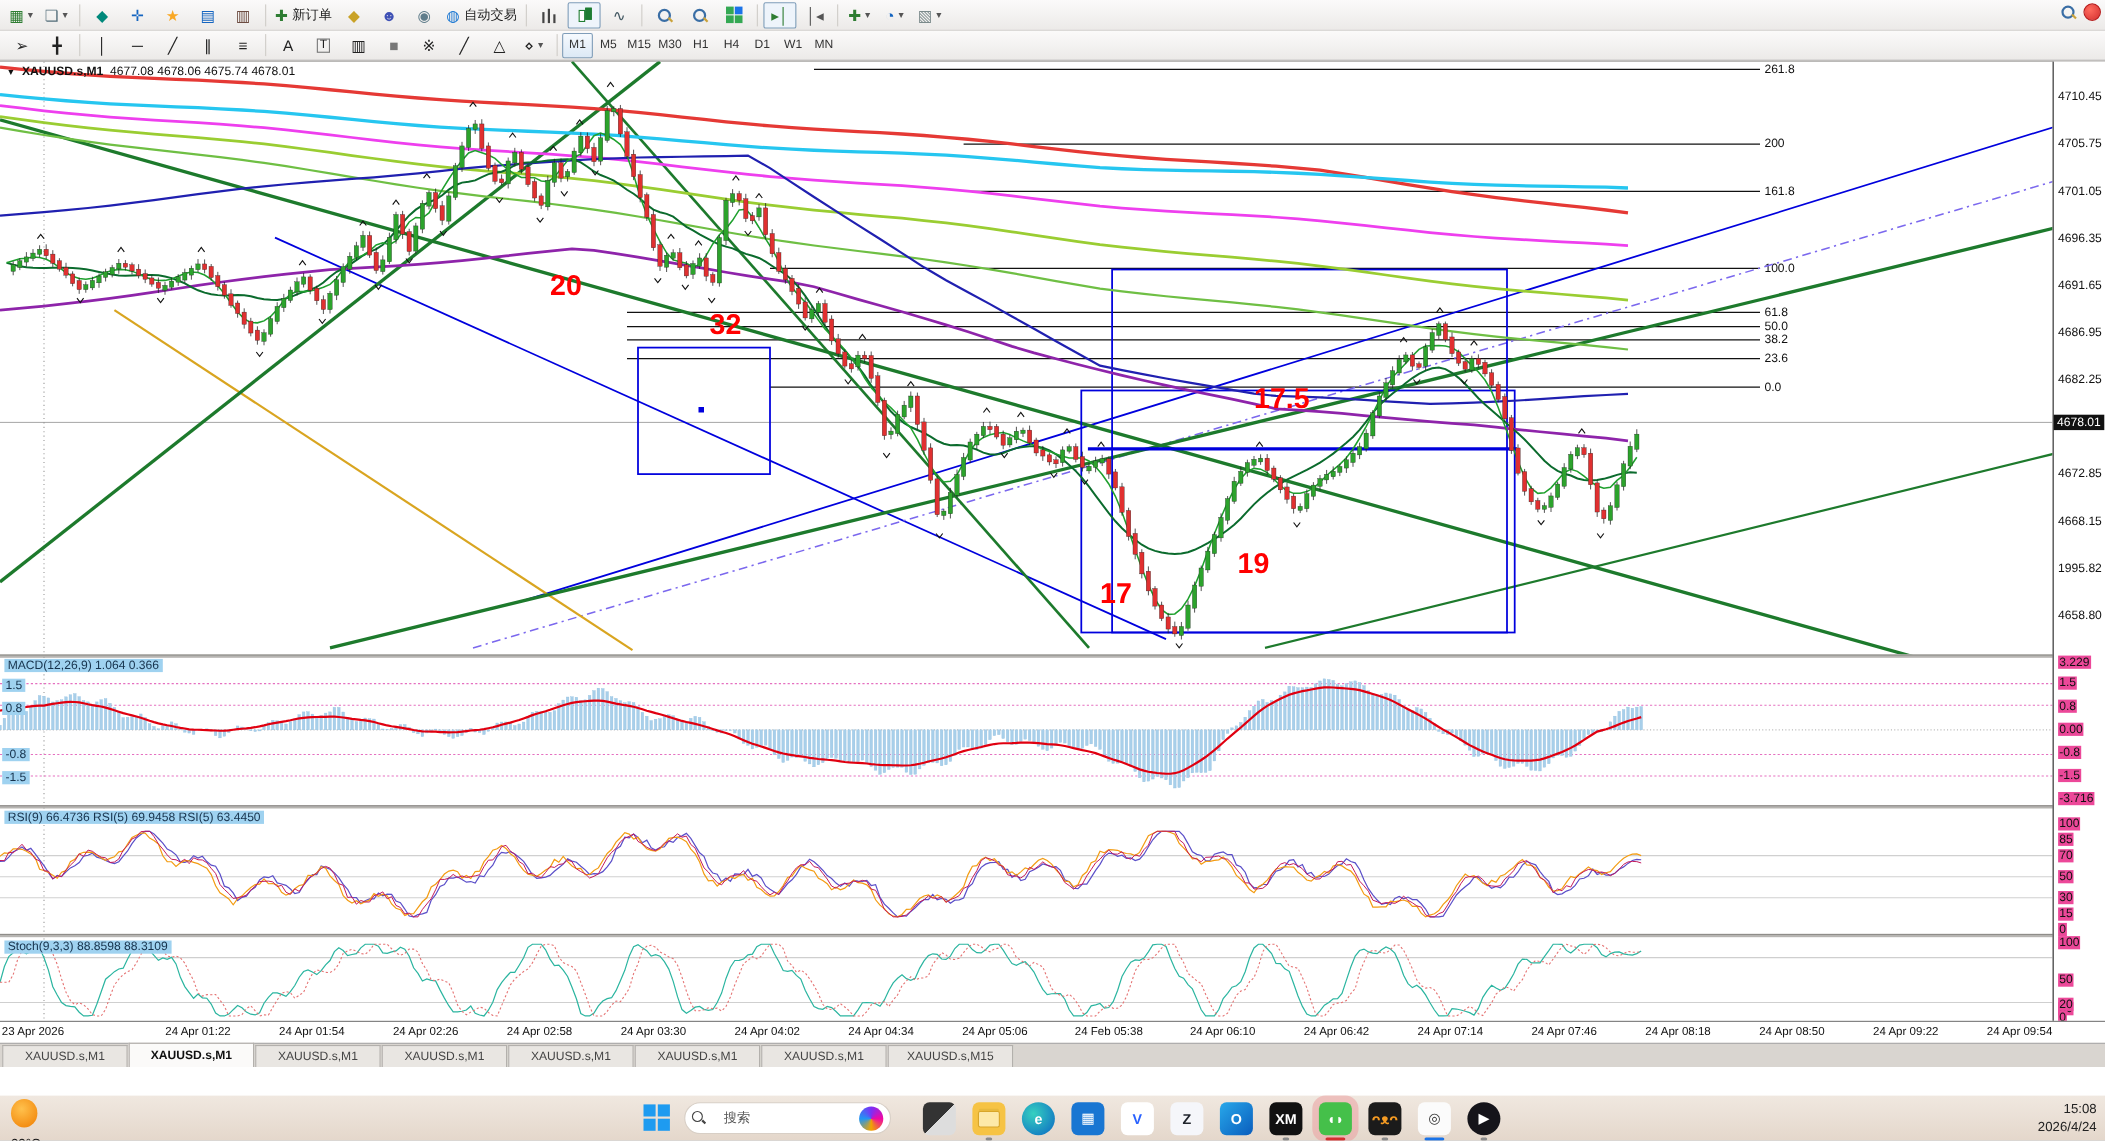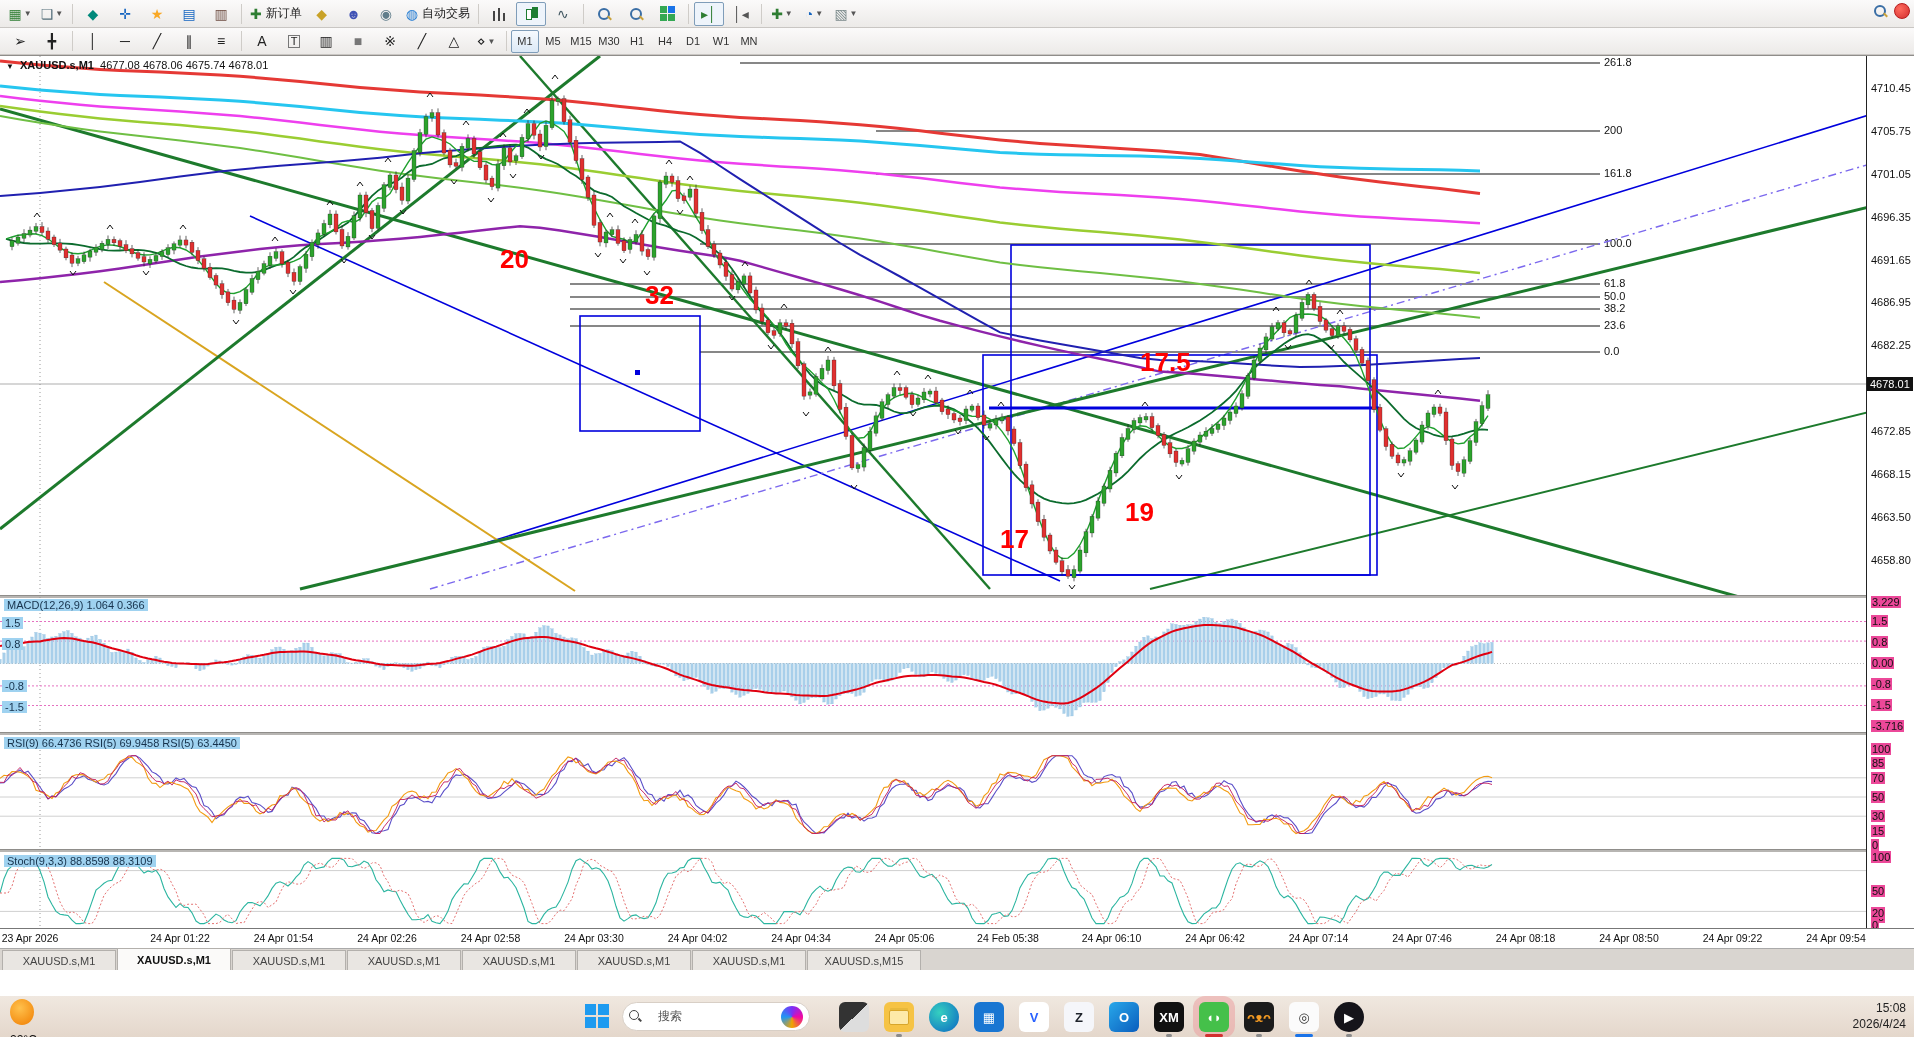--- a/index.html
+++ b/index.html
@@ -1264,21 +1264,21 @@
     <div id="axis-col">
         <div class="axlbl" style="top: 32px;">4710.45</div>
         <div class="axlbl" style="top: 75px;">4705.75</div>
         <div class="axlbl" style="top: 118px;">4701.05</div>
         <div class="axlbl" style="top: 161px;">4696.35</div>
         <div class="axlbl" style="top: 204px;">4691.65</div>
         <div class="axlbl" style="top: 246px;">4686.95</div>
         <div class="axlbl" style="top: 289px;">4682.25</div>
         <div class="axlbl" style="top: 375px;">4672.85</div>
         <div class="axlbl" style="top: 418px;">4668.15</div>
-        <div class="axlbl" style="top: 461px;">4663.50</div>
+        <div class="axlbl" style="top: 461px;">1995.82</div>
         <div class="axlbl" style="top: 504px;">4658.80</div>
         <div class="curprice" style="top: 328px;">4678.01</div>
         <div class="axlbl blue" style="top: 546px;">3.229</div>
         <div class="axlbl blue" style="top: 565px;">1.5</div>
         <div class="axlbl blue" style="top: 586px;">0.8</div>
         <div class="axlbl blue" style="top: 607px;">0.00</div>
         <div class="axlbl blue" style="top: 628px;">-0.8</div>
         <div class="axlbl blue" style="top: 649px;">-1.5</div>
         <div class="axlbl blue" style="top: 670px;">-3.716</div>
         <div class="axlbl blue" style="top: 693px;">100</div>

